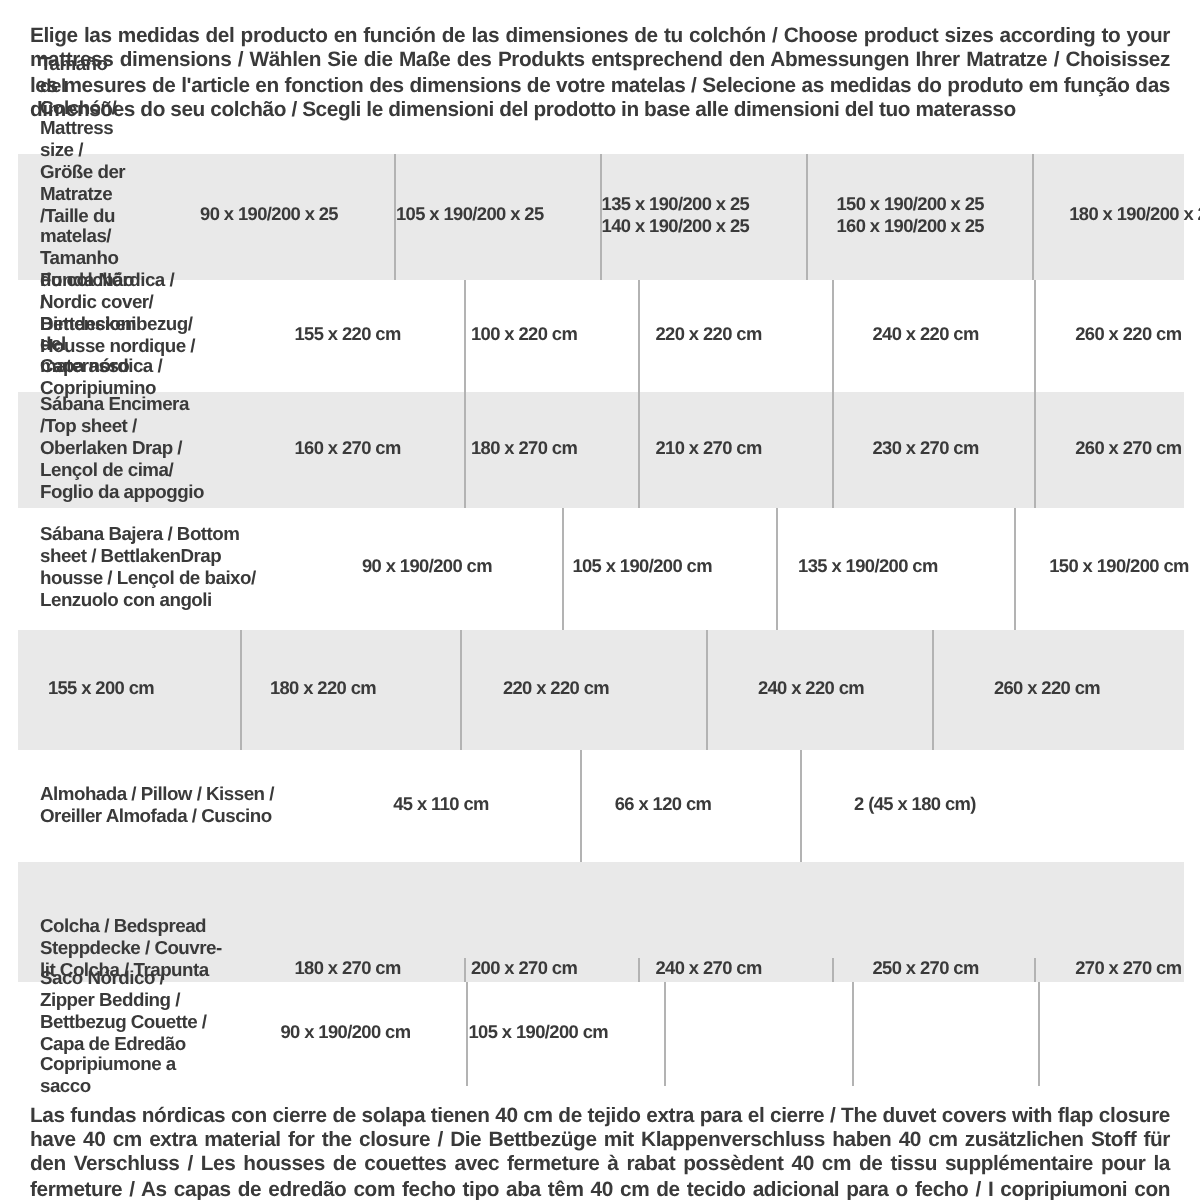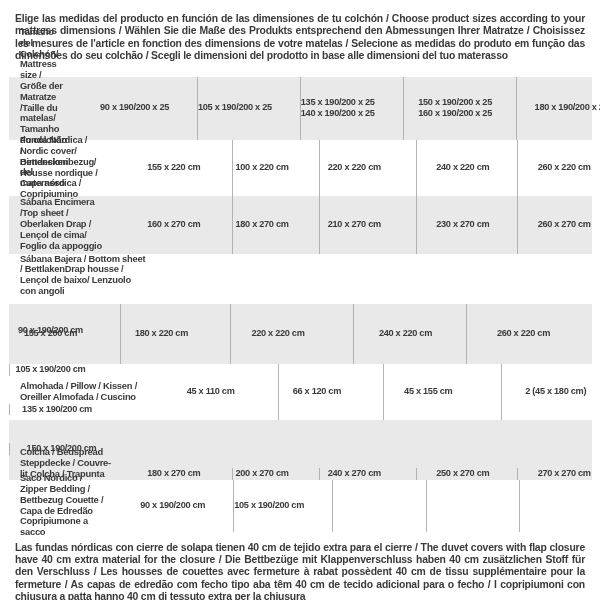--- a/index.html
+++ b/index.html
@@ -127,21 +127,21 @@
         <div class="cell value w-c2 sep">
           <div>210 x 270 cm</div>
         </div>
         <div class="cell value w-c3 sep">
           <div>230 x 270 cm</div>
         </div>
         <div class="cell value w-c4 sep">
           <div>260 x 270 cm</div>
         </div>
       </div>
-      <div class="row" style="height: 50px; flex-direction: column;">
+      <div class="row" style="height: 61px;">
         <div class="cell label w-label">Sábana Bajera / Bottom sheet / BettlakenDrap housse / Lençol de baixo/ Lenzuolo con angoli</div>
         <div class="cell value w-c0">
           <div>90 x 190/200 cm</div>
         </div>
         <div class="cell value w-c1 sep">
           <div>105 x 190/200 cm</div>
         </div>
         <div class="cell value w-c2 sep">
           <div>135 x 190/200 cm</div>
         </div>
@@ -166,23 +166,20 @@
           <div>260 x 220 cm</div>
         </div>
       </div>
       <div class="row" style="height: 56px;">
         <div class="cell label w-label">Almohada  / Pillow / Kissen / Oreiller Almofada / Cuscino</div>
         <div class="cell value w-c0">
           <div>45 x 110 cm</div>
         </div>
         <div class="cell value w-c1 sep">
           <div>66 x 120 cm</div>
-        </div>
-        <div class="cell value w-c2 sep">
-          <div>45 x 155 cm</div>
         </div>
         <div class="cell value w-c4 sep">
           <div>2 (45 x 180 cm)</div>
         </div>
       </div>
       <div class="row shade" style="height: 60px; align-items: flex-end;">
         <div class="cell label w-label">Colcha / Bedspread Steppdecke / Couvre-lit Colcha / Trapunta</div>
         <div class="cell value w-c0">
           <div>180 x 270 cm</div>
         </div>

